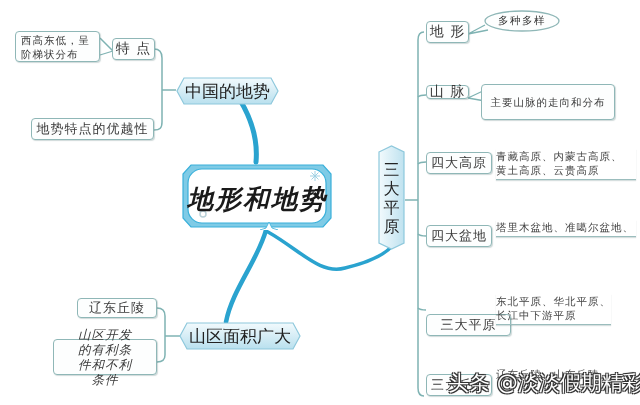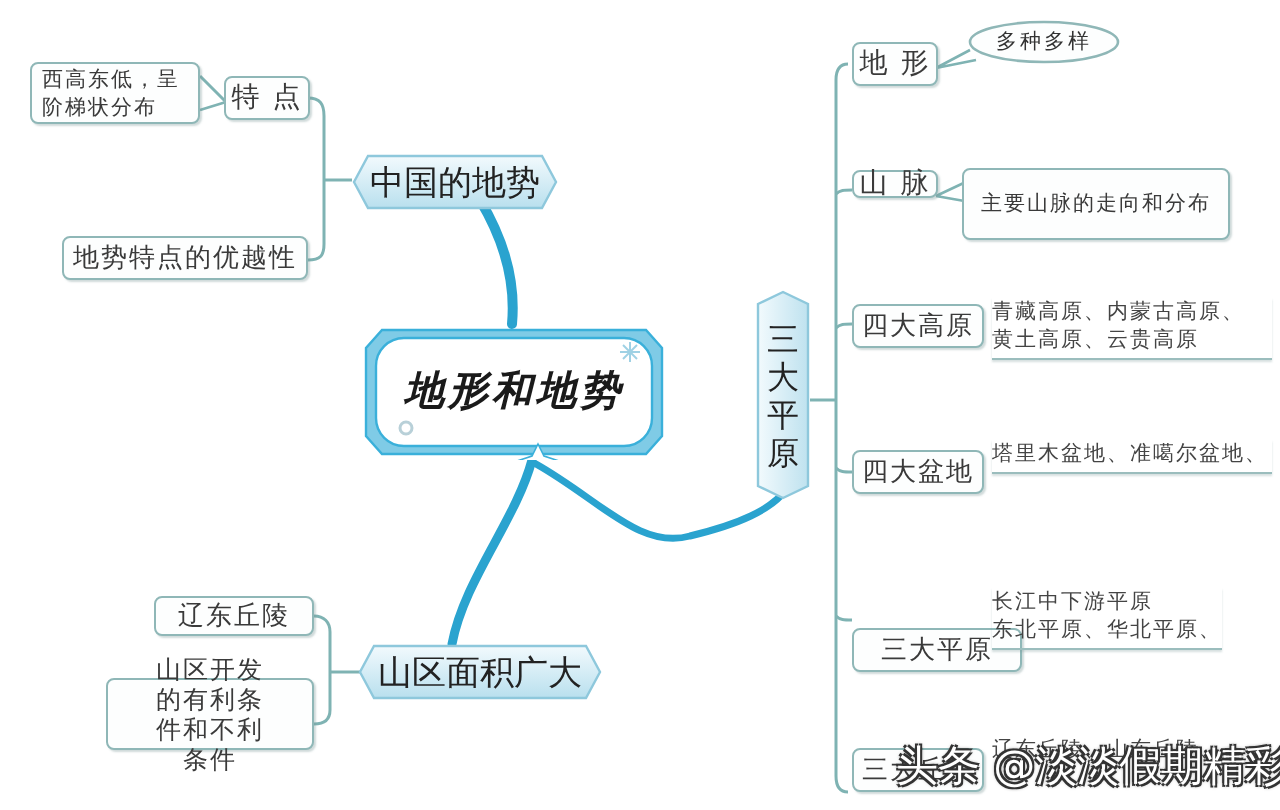--- a/index.html
+++ b/index.html
@@ -17,39 +17,39 @@
     position:absolute; box-sizing:border-box;
     border:1.5px solid #8fb7b7; border-radius:4px;
     background:#fdfefe;
     box-shadow:1px 1px 1px rgba(120,150,150,0.35);
     display:flex; align-items:center; justify-content:center;
     color:#3a3a3a;
   }
   .node.label { font-size:15px; letter-spacing:1px; }
   .node.small { font-size:10.5px; line-height:14px; padding:2px 5px; justify-content:flex-start; letter-spacing:1px; }
   .node.mid { font-size:13px; letter-spacing:1px; }
-  .node.mid2 { font-size:13px; line-height:17px; padding:2px 22px; letter-spacing:1px; }
+  .node.mid2 { font-size:13px; line-height:17px; padding:2px 22px; letter-spacing:1px;font-style:italic; }
 
   
   .hex {
     position:absolute; box-sizing:border-box;
     display:flex; align-items:center; justify-content:center;
     font-family:"DejaVu Sans","Liberation Sans",sans-serif;
     color:#222;
   }
   .hex-bg { position:absolute; inset:0; }
   .hex-text { position:relative; z-index:1; }
 
   
   .center {
     position:absolute; left:181px; top:162px; width:152px; height:68px;
   }
   .center-text {
     position:absolute; left:0; right:0; top:20px; text-align:center;
-    font-size:20px; font-weight:bold; letter-spacing:2px; color:#1a1a1a;
+    font-size:26px; font-weight:bold; letter-spacing:2px; color:#1a1a1a;
     font-family:"DejaVu Serif","Liberation Serif",serif;
     font-style:italic;
   }
 
   
   .leaf-under {
     position:absolute; font-size:10.5px; line-height:14px; color:#444;
     letter-spacing:1px; border-bottom:1.5px solid #9bbdbd; padding-bottom:2px;
     box-shadow:0 1px 1px rgba(120,150,150,0.3);
   }
@@ -193,22 +193,22 @@
   <span>四大盆地</span>
 </div>
 <div class="leaf-under" style="left:496px; top:220px; width:140px;">
   <div>塔里木盆地、准噶尔盆地、</div>
 </div>
 
 <div class="node mid" style="left:426px; top:314px; width:85px; height:22px;">
   <span>三大平原</span>
 </div>
 <div class="leaf-under" style="left:496px; top:294px; width:115px;">
+  <div>东北平原、华北平原、</div>
   <div>长江中下游平原</div>
-  <div>东北平原、华北平原、</div>
 </div>
 
 <div class="node mid" style="left:426px; top:374px; width:66px; height:22px;">
   <span>三大丘陵</span>
 </div>
 <div class="abs" style="left:496px; top:368px; font-size:10.5px; letter-spacing:1px; color:#444;">
   <div>辽东丘陵、山东丘陵、</div>
 </div>
 
 <div class="watermark">头条 @淡淡假期精彩无限</div>

